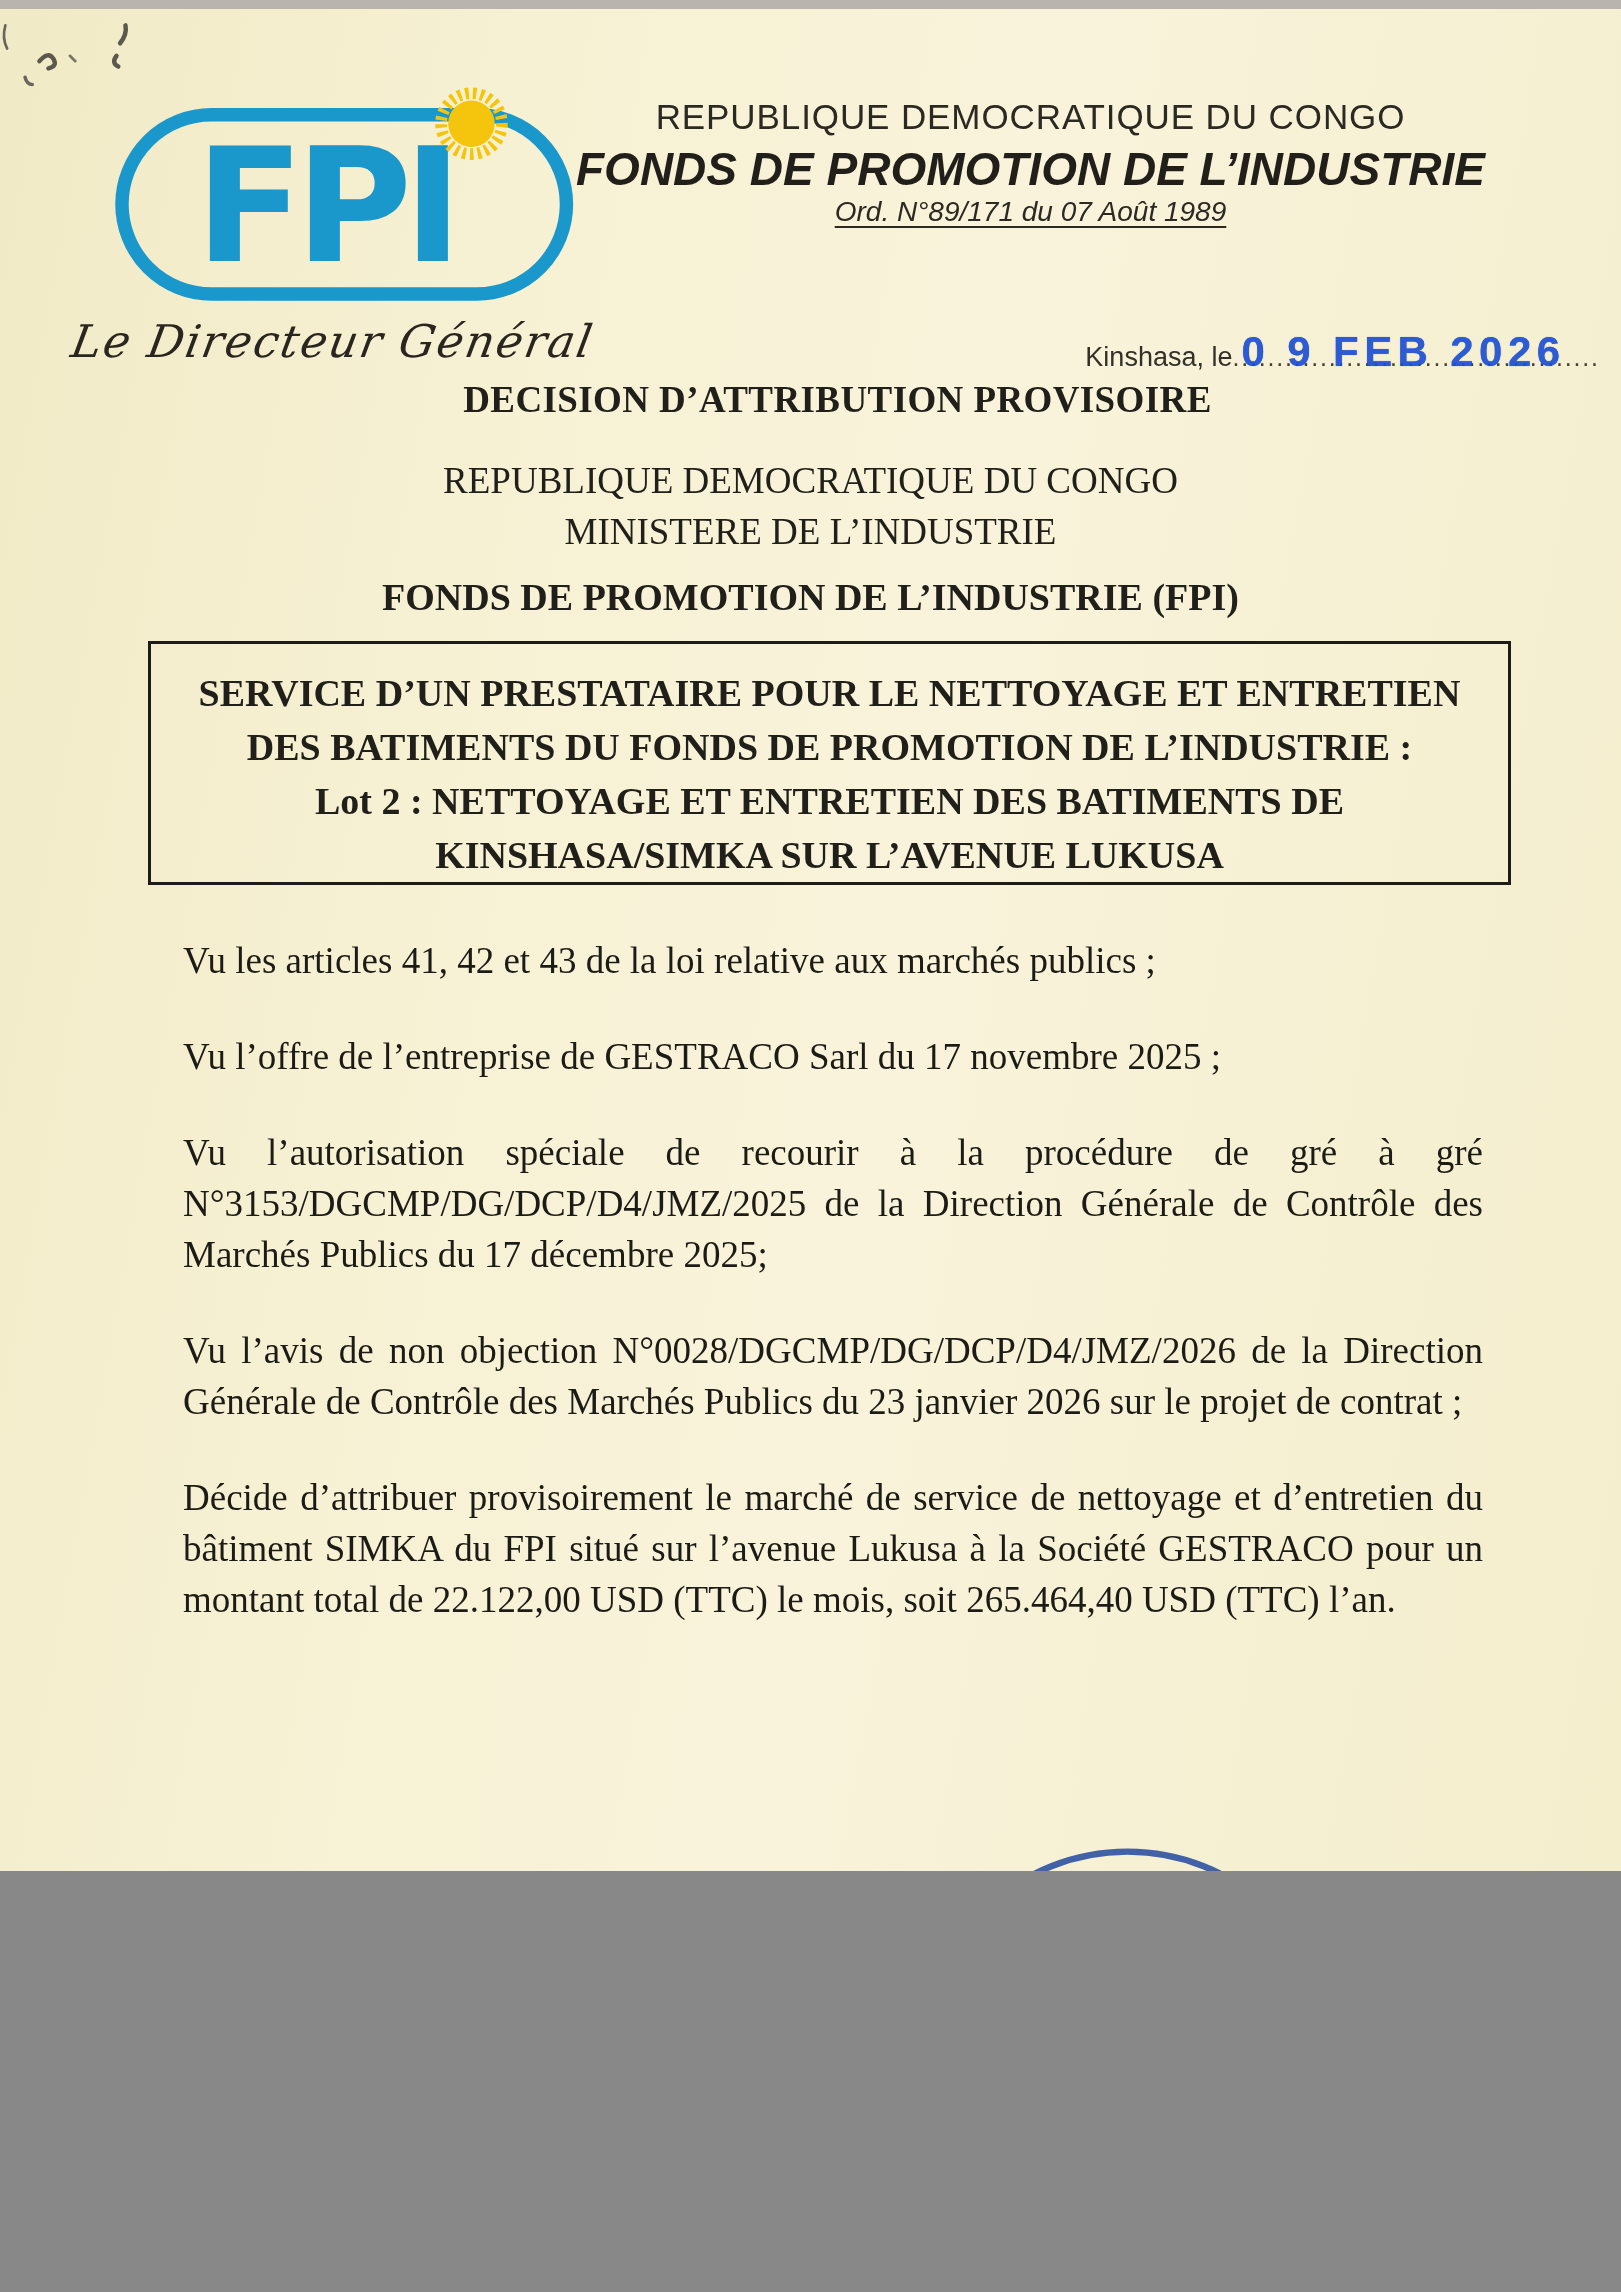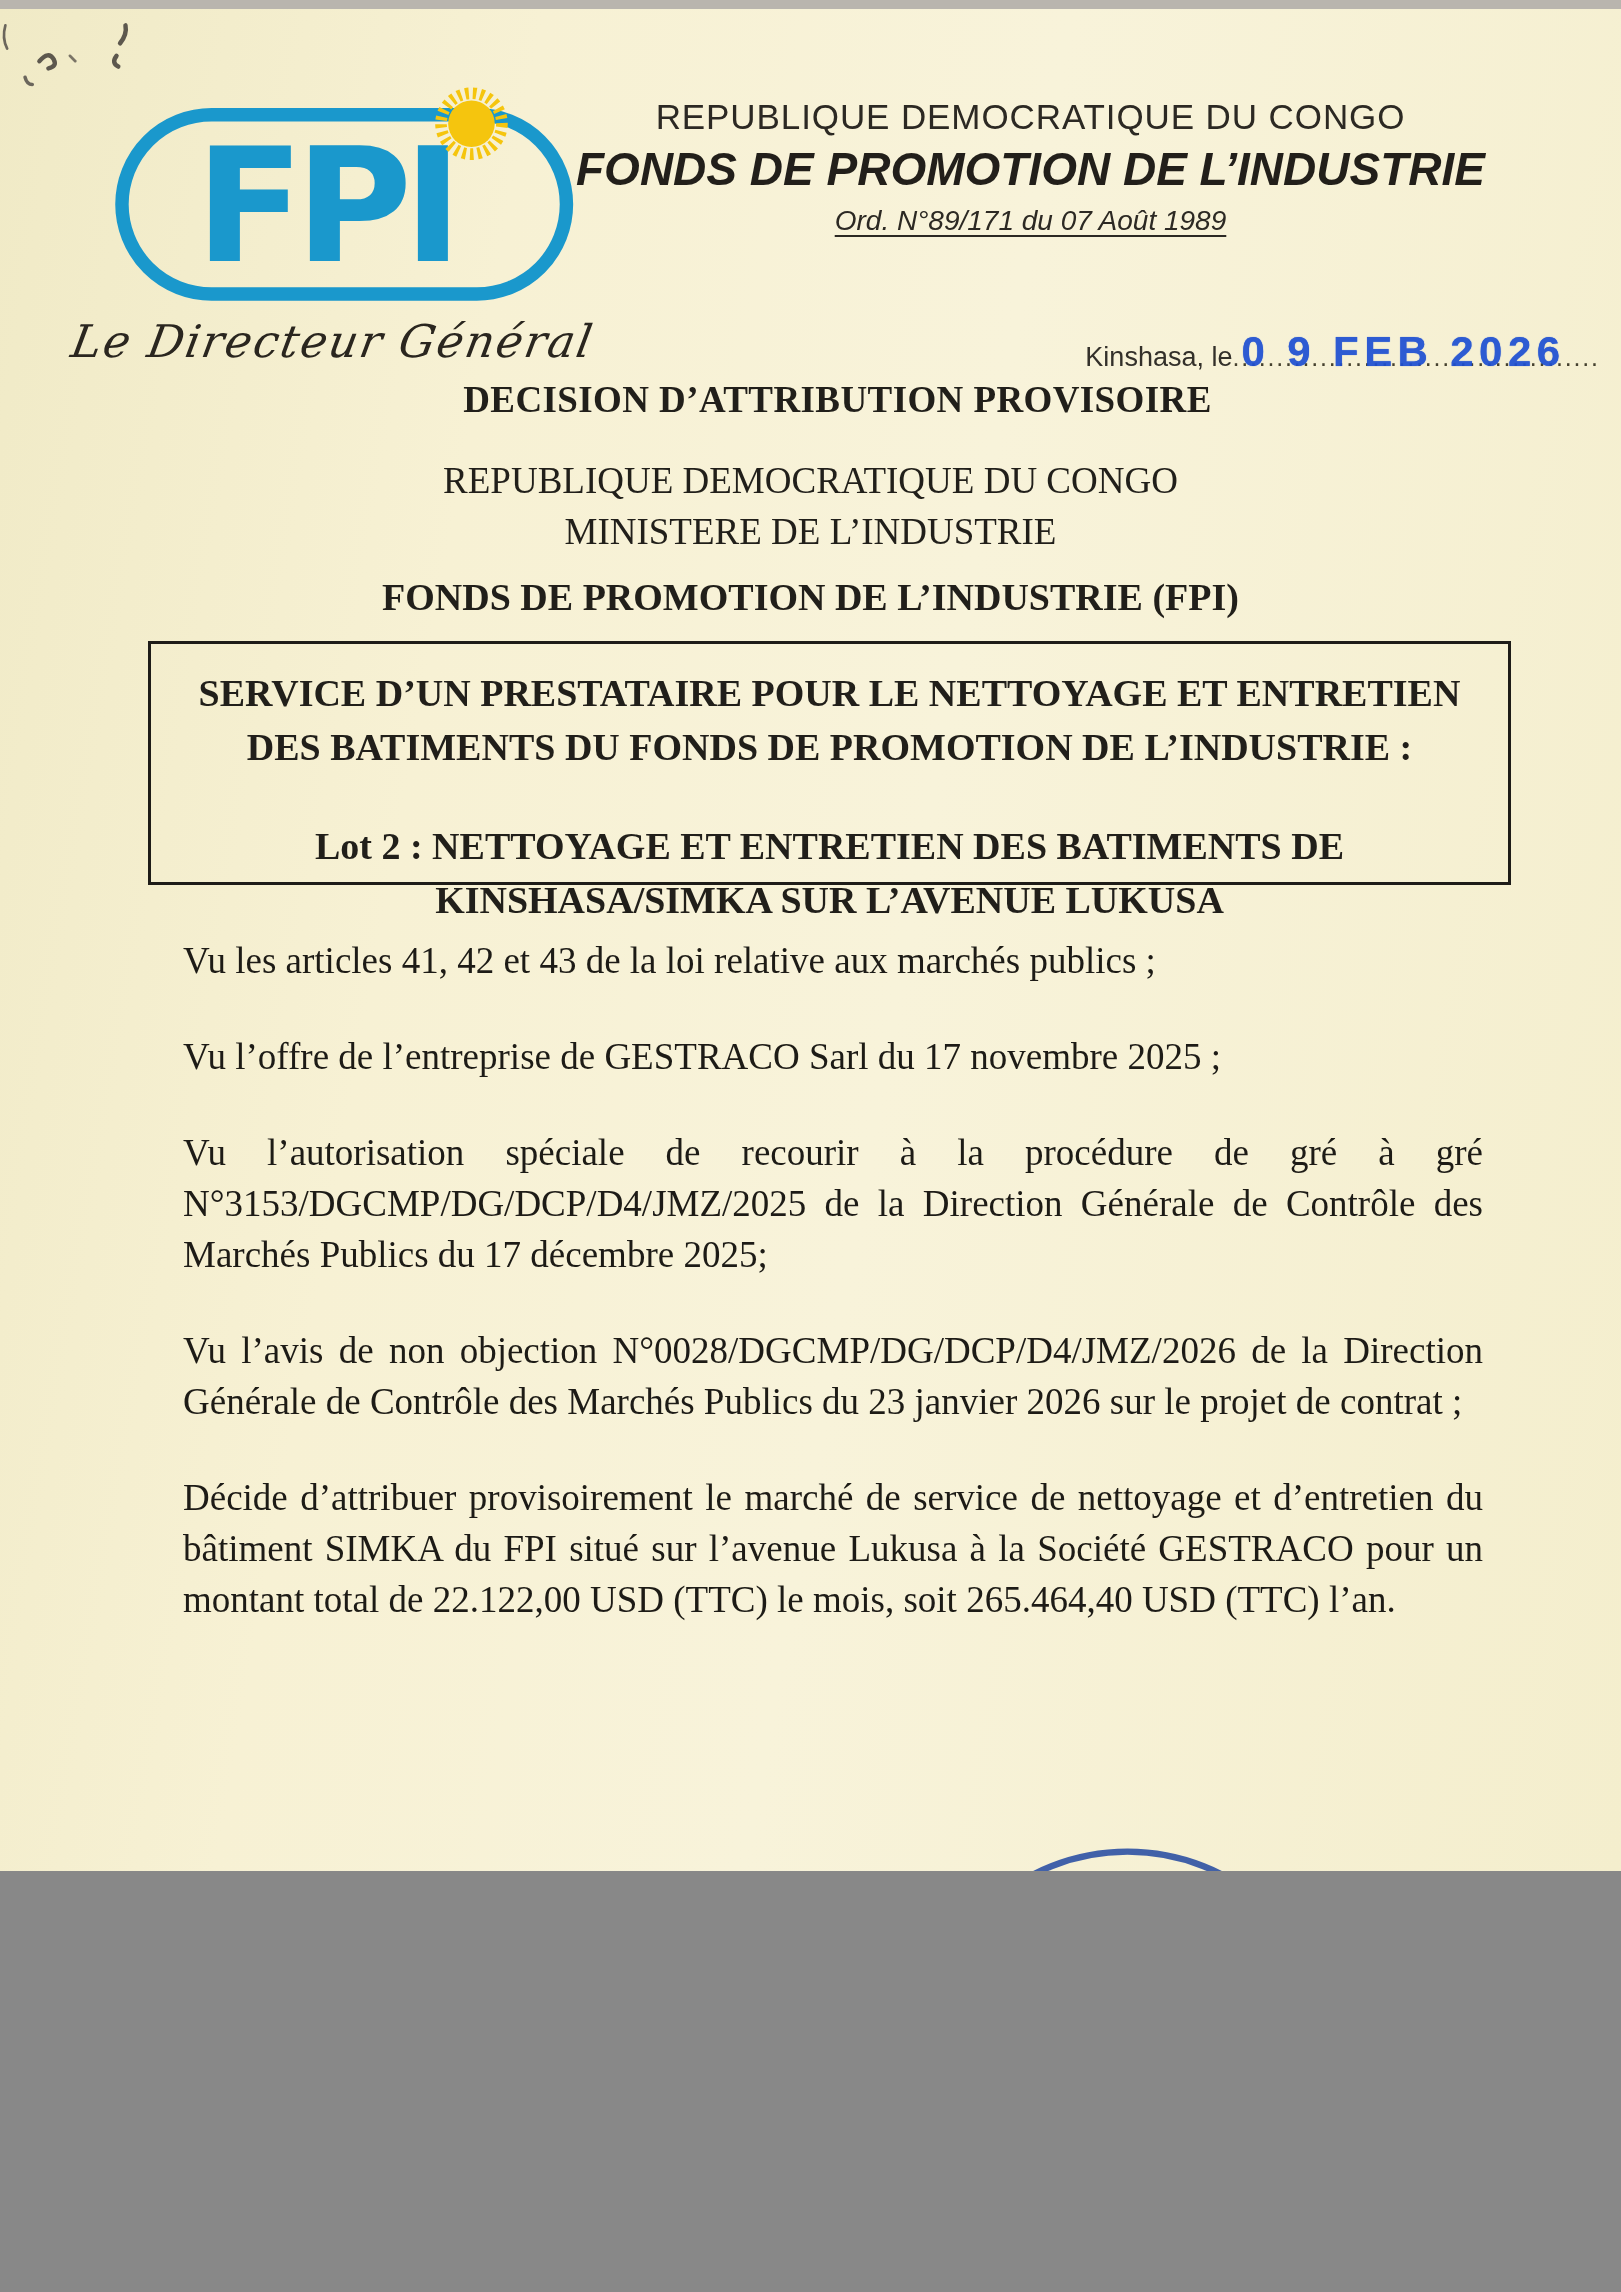--- a/index.html
+++ b/index.html
@@ -15,21 +15,21 @@
     font-family:"Liberation Serif",serif;
   }
   .scan-edge{position:absolute;top:0;left:0;width:100%;height:9px;background:#b9b5ae;}
 
   
   .logo-wrap{position:absolute;left:113px;top:77px;width:466px;height:226px;}
   .header-text{position:absolute;left:502px;top:97px;width:1057px;text-align:center;
     font-family:"Liberation Sans",sans-serif;color:#2c2923;}
   .hdr-republic{font-size:35px;letter-spacing:0.9px;}
   .hdr-org{font-size:46px;font-weight:bold;font-style:italic;margin-top:5.4px;letter-spacing:0;color:#221f1a;}
-  .hdr-ord{font-size:28px;font-style:italic;margin-top:9px;text-decoration:underline;text-underline-offset:5.4px;}
+  .hdr-ord{font-size:28px;font-style:italic;text-decoration:underline;text-underline-offset:5.4px;}
 
   .sender-script{position:absolute;left:72px;top:315px;font-size:45px;font-style:italic;
     font-family:"DejaVu Serif",serif;transform:skewX(-10deg);color:#2a261f;letter-spacing:1.8px;}
 
   .dateline{position:absolute;right:52px;top:328px;display:flex;align-items:baseline;gap:5.4px;
     font-family:"Liberation Sans",sans-serif;}
   .date-prefix{font-size:27px;color:#33302a;}
   .date-fill{display:inline-block;position:relative;padding:0 3.6px;}
   .date-dots{position:absolute;left:-5.4px;bottom:3.6px;font-size:25px;letter-spacing:1.8px;color:#45412f;white-space:nowrap;overflow:hidden;max-width:421px;}
   .date-stamp{position:relative;font-weight:bold;font-size:42px;color:var(--date-blue);
@@ -38,21 +38,21 @@
   .doc-title{position:absolute;top:378px;left:54px;width:1567px;text-align:center;
     font-weight:bold;font-size:37px;letter-spacing:0.4px;}
   .authority{position:absolute;top:455px;left:0;width:1621px;text-align:center;
     font-size:37px;line-height:51px;}
   .fpi-line{position:absolute;top:575px;left:0;width:1621px;text-align:center;
     font-weight:bold;font-size:38px;}
 
   .subject-box{position:absolute;left:148px;top:641px;width:1363px;height:244px;
     border:3.6px solid #1e1c18;padding:21.5px 23px;text-align:center;
     font-weight:bold;font-size:38px;line-height:54px;}
-  .subject-box .p2{margin-top:45px;}
+  .subject-box .p2{}
 
   .body-text{position:absolute;left:183px;top:935px;width:1300px;
     font-size:37px;line-height:51px;text-align:justify;color:#1d1b16;}
   .body-text p{margin-bottom:45px;}
   .body-text b{font-weight:normal;}
 
   .sig-name{position:absolute;top:1877px;left:54px;width:1567px;text-align:center;
     font-weight:bold;font-size:40px;letter-spacing:0.4px;}
   .sig-role{position:absolute;top:1981px;left:0;width:1544px;text-align:center;
     font-weight:bold;font-size:39px;}

